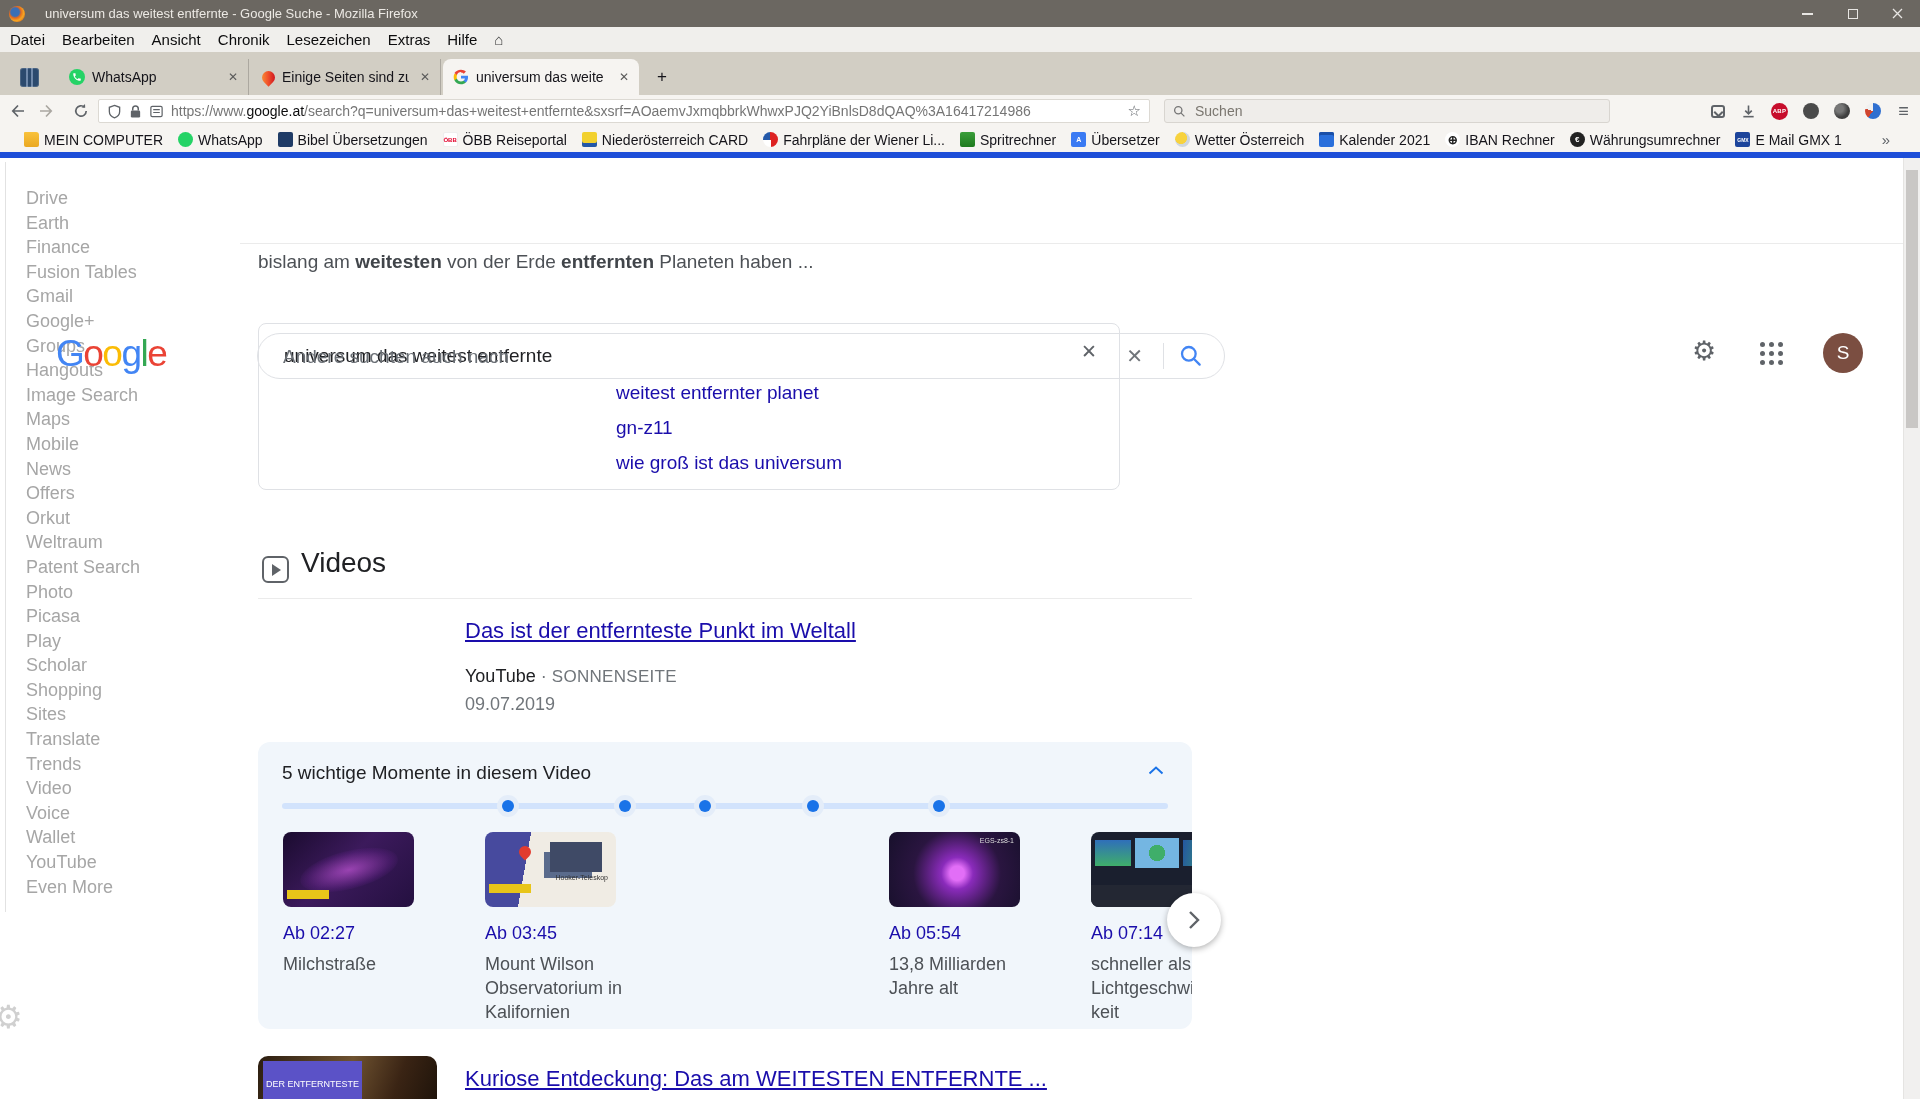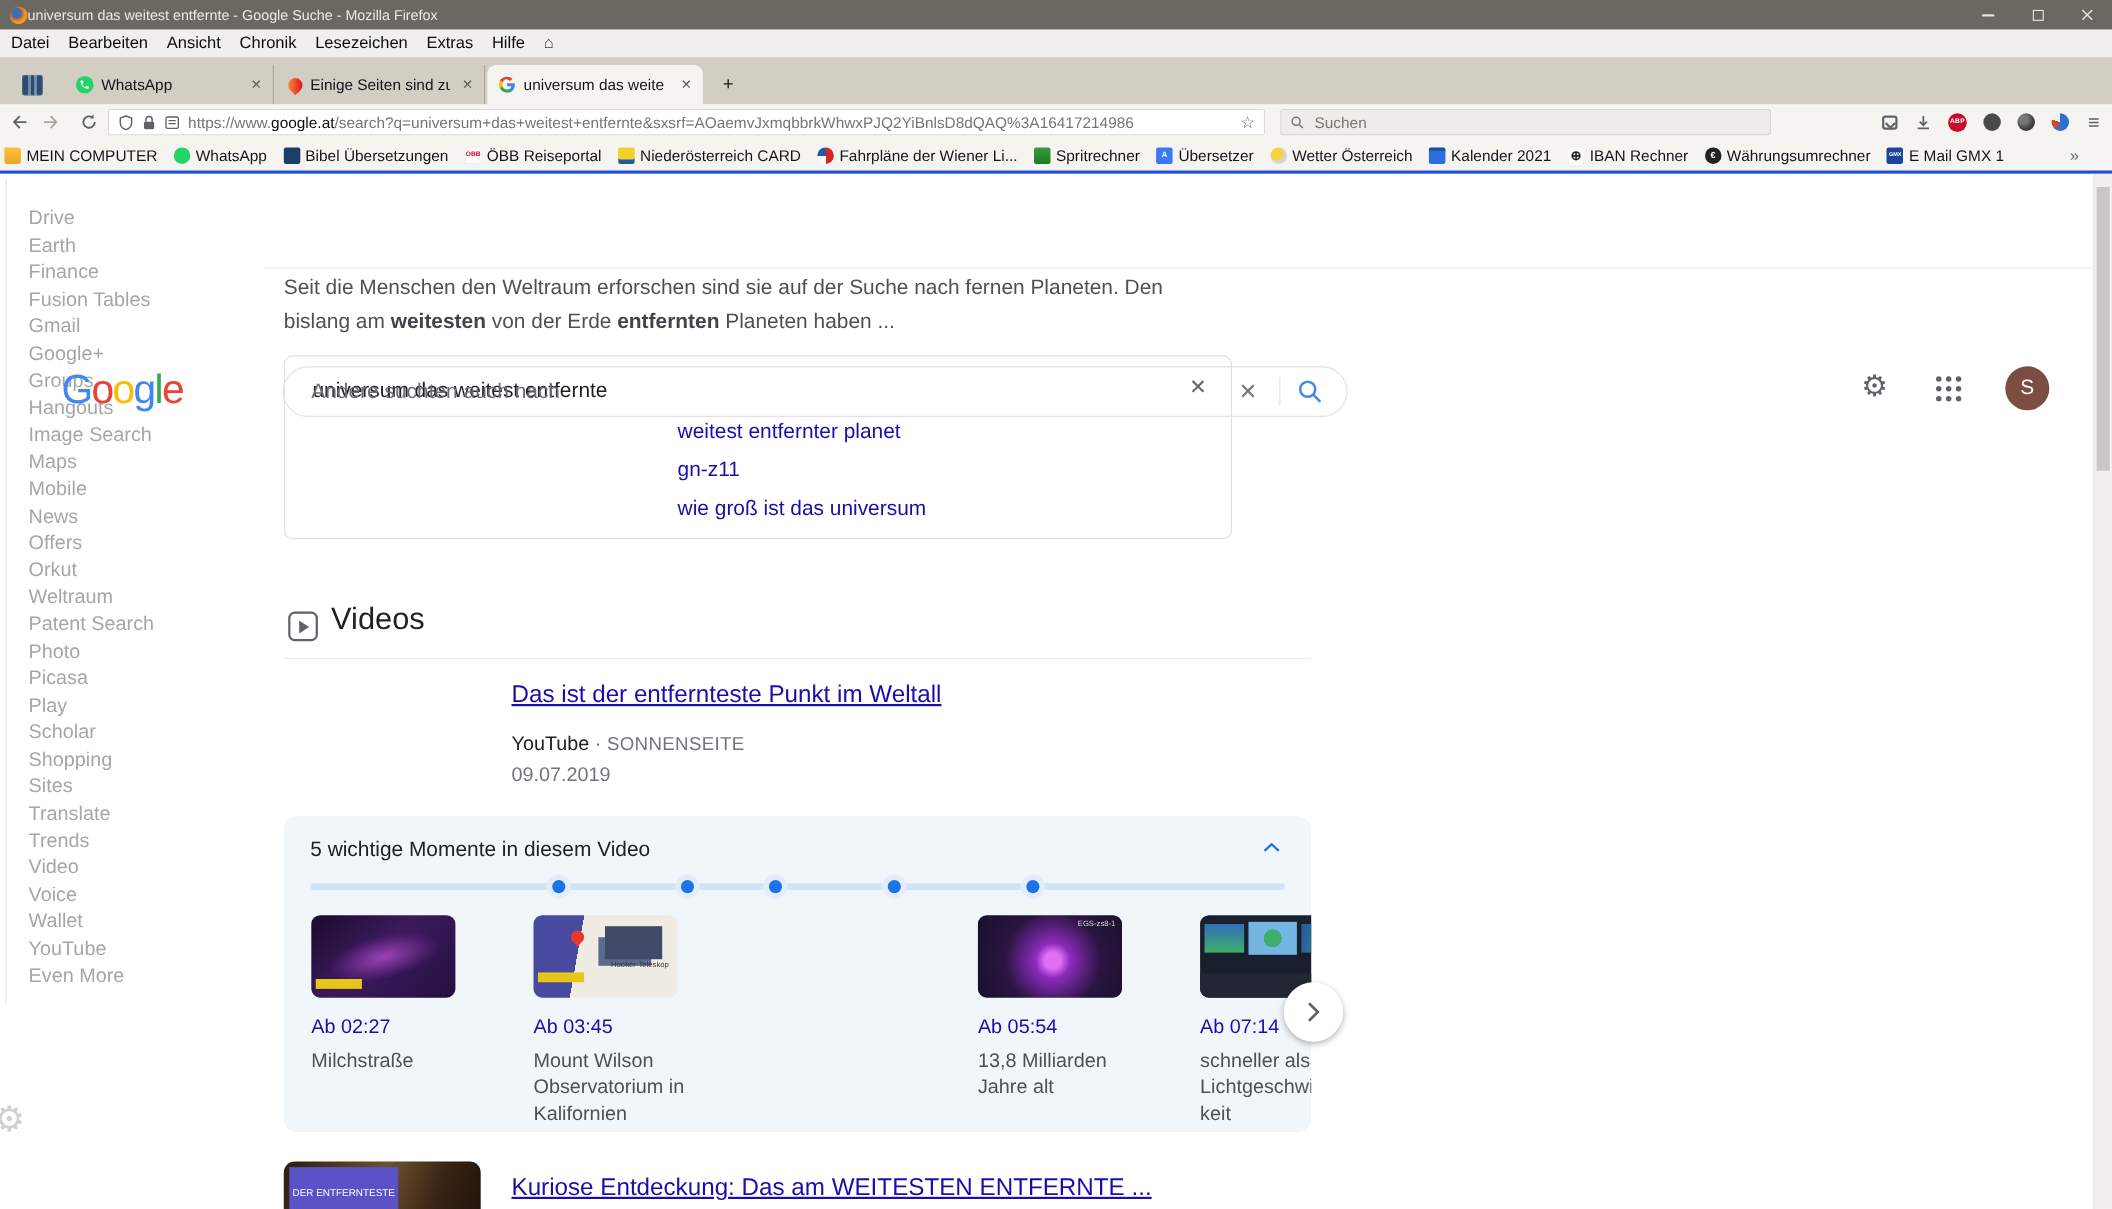--- a/index.html
+++ b/index.html
@@ -3,21 +3,21 @@
 <meta charset="utf-8">
 <style>
   html,body{margin:0;padding:0;background:#fff}
   *{box-sizing:border-box}
   #root{position:relative;width:1920px;height:1099px;overflow:hidden;
         font-family:"Liberation Sans",sans-serif;background:#fff;
         --link:#1a0dab;--txt:#202124;--gray:#70757a;--snip:#4d5156;--blue:#1a73e8}
 
   
   .titlebar{position:absolute;left:0;top:0;right:0;height:27px;background:#6b6761;
-            display:flex;align-items:center;padding-left:9px;gap:0}
+            display:flex;align-items:center;padding-left:9px;gap:20px}
   .ff-icon{width:16px;height:16px;border-radius:50%;
            background:radial-gradient(circle at 38% 38%,#3b6fb5 0 30%,#e66a1e 42%,#f5a623 62%,#d14e12 95%)}
   .title-text{color:#ece9e4;font-size:13px;white-space:nowrap}
   .win-controls{position:absolute;right:0;top:0;height:27px;display:flex}
   .wc{width:45px;height:27px;display:flex;align-items:center;justify-content:center}
   .wc-min{width:11px;height:2px;background:#e8e6e3}
   .wc-max{width:10px;height:10px;border:1px solid #e8e6e3}
 
   
   .menubar{position:absolute;left:0;top:27px;right:0;height:25px;background:#f0efec;
@@ -65,21 +65,21 @@
                     border-right:2px solid #5f6368;border-bottom:2px solid #5f6368;transform:rotate(45deg)}
   .abp{width:17px;height:17px;border-radius:50%;background:#c70d2c;color:#fff;font-size:6px;
        font-weight:bold;display:flex;align-items:center;justify-content:center;letter-spacing:.3px}
   .extc{width:16px;height:16px;border-radius:50%;background:#4a4a4a}
   .extc2{background:radial-gradient(circle at 35% 35%,#777 0 25%,#3f3f3f 60%)}
   .extc3{background:conic-gradient(#2f6fd0 0 60%,#d0452f 60% 80%,#f0f0f0 80%)}
   .menu-glyph{font-size:18px;color:#5f6368;line-height:1}
 
   
   .bookbar{position:absolute;left:0;top:127px;right:0;height:31px;background:#f6f4f1;
-           border-bottom:3px solid #1d4ed8;display:flex;align-items:center;padding-left:4px;gap:15px}
+           border-bottom:6px solid #1d4ed8;display:flex;align-items:center;padding-left:24px;gap:15px}
   .bm{display:flex;align-items:center;gap:5px;font-size:14px;color:#15141a;white-space:nowrap}
   .bmi{width:15px;height:15px;flex:0 0 auto;border-radius:2px;display:flex;align-items:center;justify-content:center;
        font-size:7px;font-weight:bold;color:#fff}
   .i-folder{background:linear-gradient(#f9c23c,#eaa822);border-radius:1px 3px 2px 2px;position:relative}
   .i-wa{background:#25d366;border-radius:50%}
   .i-bibel{background:#1f3b66}
   .i-oebb{background:#fff;color:#e2002a;font-size:6px;border:1px solid #eee}
   .i-noe{background:#f2d12e;box-shadow:inset 0 -4px 0 #2458a8}
   .i-wl{background:conic-gradient(#d22 0 50%,#fff 50% 75%,#2458a8 75%);border-radius:50%}
   .i-sprit{background:linear-gradient(#3a9e3a,#1e7a1e)}
@@ -432,21 +432,20 @@
         <span></span>
         <span></span>
         <span></span>
         <span></span>
         <span></span>
     </div>
     <div class="avatar">S</div>
     <div class="hdr-divider"></div>
 
     <div class="snippet">
-      <div>Seit die Menschen den Weltraum erforschen sind sie auf der Suche nach fernen Planeten. Den</div>
       <div><span>bislang am </span><b>weitesten</b><span> von der Erde </span><b>entfernten</b><span> Planeten haben ...</span></div>
     </div>
 
     <div class="related">
       <div class="rel-title">Andere suchten auch nach</div>
       <span class="rel-close">✕</span>
       <div class="rel-col rel-c2">
         <a href="#">weitest entfernter planet</a>
         <a href="#">gn-z11</a>
         <a href="#">wie groß ist das universum</a>

